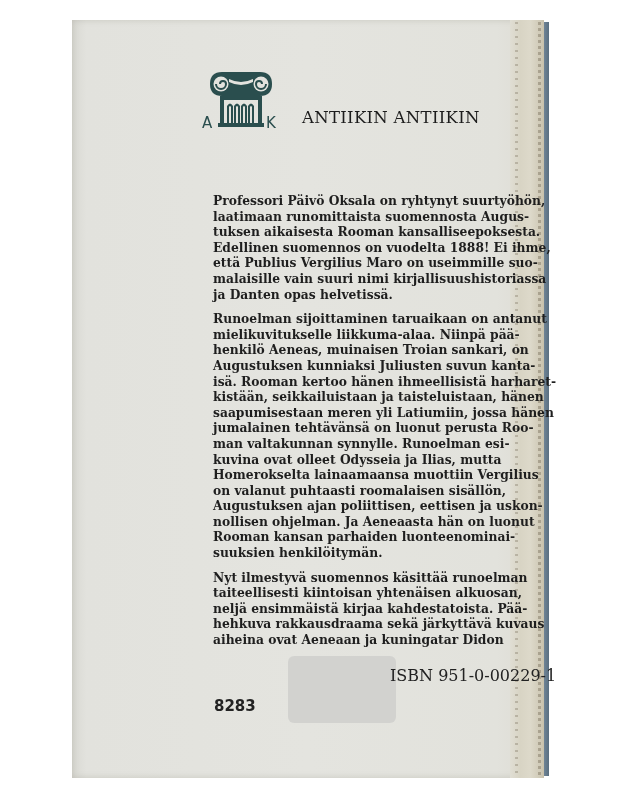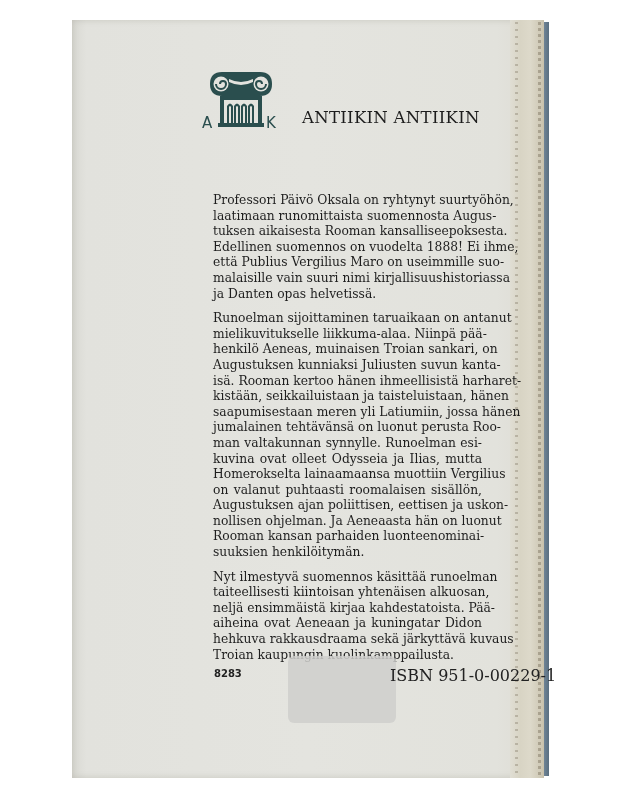--- a/index.html
+++ b/index.html
@@ -34,24 +34,24 @@
   .series-title {
     position: absolute; left: 302px; top: 108px; font-size: 16.5px; letter-spacing: 0.3px;
     color: #1c1c1c; white-space: nowrap;
   }
   .text-block {
     position: absolute; left: 213px; top: 193px; width: 269px;
     font-size: 12.3px; line-height: 15.6px; color: #1e1e1e; text-align: justify;
     hyphens: manual;
   }
   .text-block p { margin: 0 0 9px 0; }
-  .text-block .line { display: block; text-align: justify; text-align-last: justify; white-space: nowrap; }
+  .text-block .line { display: block; text-align: justify; text-align-last: justify; white-space: nowrap; font-weight: bold; }
   .text-block .line.last { text-align-last: left; }
   .code-number {
-    position: absolute; left: 214px; top: 668px; font-size: 10px; font-weight: bold; color: #222;
+    position: absolute; left: 214px; top: 697px; font-size: 15px; font-weight: bold; color: #222;
     font-family: "DejaVu Sans", sans-serif;
   }
   .sticker {
     position: absolute; left: 288px; top: 656px; width: 108px; height: 67px;
     background: #cfcfcc; border-radius: 6px; opacity: 0.85;
   }
   .isbn {
     position: absolute; left: 390px; top: 666px; font-size: 16px; color: #222; white-space: nowrap;
   }
 </style>
@@ -122,21 +122,20 @@
     <span class="line">on valanut puhtaasti roomalaisen sisällön,</span>
     <span class="line">Augustuksen ajan poliittisen, eettisen ja uskon-</span>
     <span class="line">nollisen ohjelman. Ja Aeneaasta hän on luonut</span>
     <span class="line">Rooman kansan parhaiden luonteenominai-</span>
     <span class="line last">suuksien henkilöitymän.</span>
   </p>
   <p>
     <span class="line">Nyt ilmestyvä suomennos käsittää runoelman</span>
     <span class="line">taiteellisesti kiintoisan yhtenäisen alkuosan,</span>
     <span class="line">neljä ensimmäistä kirjaa kahdestatoista. Pää-</span>
+    <span class="line">hehkuva rakkausdraama sekä järkyttävä kuvaus</span>
     <span class="line">aiheina ovat Aeneaan ja kuningatar Didon</span>
-    <span class="line">hehkuva rakkausdraama sekä järkyttävä kuvaus</span>
-    <span class="line last">Troian kaupungin kuolinkamppailusta.</span>
   </p>
 </div>
 
 <div class="code-number">8283</div>
 <div class="sticker"></div>
 <div class="isbn">ISBN 951-0-00229-1</div>
 
 </body></html>

